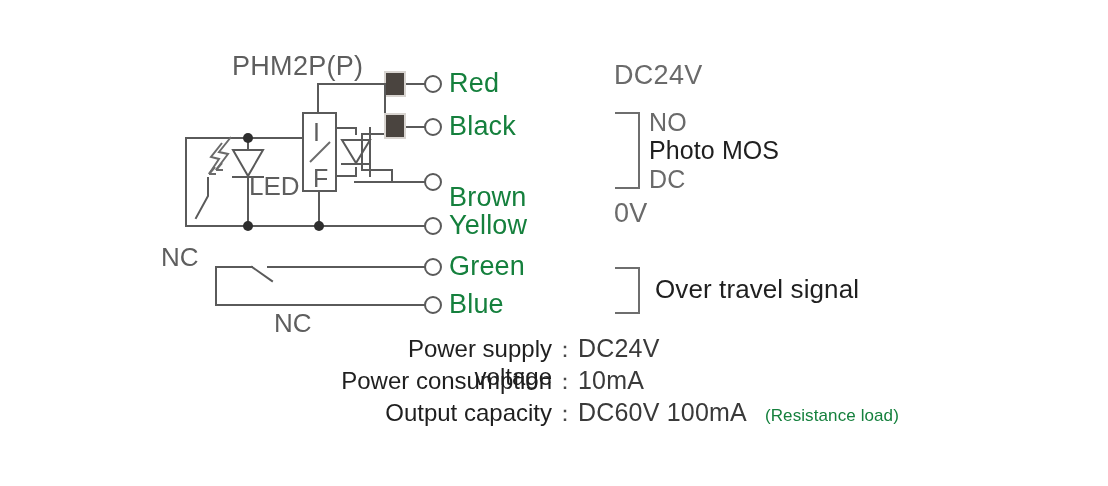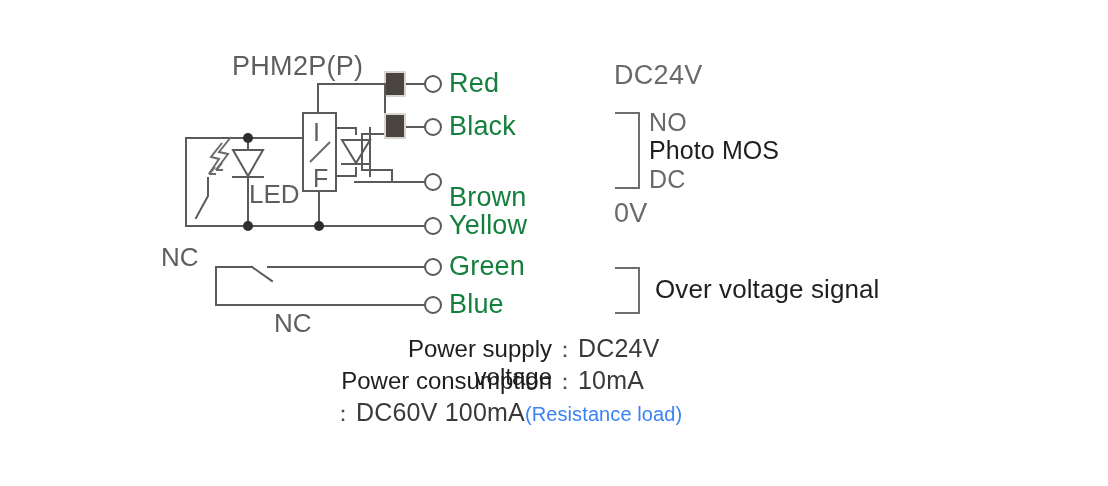--- a/index.html
+++ b/index.html
@@ -143,22 +143,23 @@
     font-size: 22px;
     color: #4a4a4a;
     text-align: center;
   }
   .spec-value {
     font-size: 25px;
     color: #3a3a3a;
     letter-spacing: 0.2px;
   }
   .spec-note {
-    font-size: 20px;
-    color: #3b82f6;
+    font-size: 17px;
+    color: #15803d;
+    margin-left: 18px;
     letter-spacing: 0.1px;
   }
 </style>
 </head>
 <body>
 
 <div id="diagram-root">
 
   <svg class="schematic" viewBox="0 0 1108 486">
 
@@ -278,58 +279,59 @@
 
     <polyline class="bracket" points="615,113 639,113 639,188 615,188"></polyline>
     <polyline class="bracket" points="615,268 639,268 639,313 615,313"></polyline>
   </svg>
 
   <div class="lbl part-title" style="left:232px; top:53px;">PHM2P(P)</div>
 
   <div class="lbl ifbox-glyph" style="left:313px; top:120px;">I</div>
   <div class="lbl ifbox-glyph" style="left:313px; top:166px;">F</div>
 
-  <div class="lbl inline-sym" style="left:249px; top:181px;text-align:center;">LED</div>
+  <div class="lbl inline-sym" style="left:249px; top:173px;text-align:center;">LED</div>
 
   <div class="lbl nc-sym" style="left:161px; top:208px;">NC</div>
 
   <div class="lbl nc-sym" style="left:274px; top:274px;">NC</div>
 
   <div class="lbl wire-label" style="left:449px; top:70px;">Red</div>
   <div class="lbl wire-label" style="left:449px; top:113px;">Black</div>
   <div class="lbl wire-label" style="left:449px; top:168px;margin-top:16px;">Brown</div>
   <div class="lbl wire-label" style="left:449px; top:212px;">Yellow</div>
   <div class="lbl wire-label" style="left:449px; top:253px;">Green</div>
   <div class="lbl wire-label" style="left:449px; top:291px;">Blue</div>
 
   <div class="lbl supply-label" style="left:614px; top:62px;">DC24V</div>
 
   <div class="lbl group-line" style="left:649px; top:110px;">NO</div>
   <div class="lbl group-line-strong" style="left:649px; top:138px;text-align:right;">Photo MOS</div>
   <div class="lbl group-line" style="left:649px; top:167px;">DC</div>
 
   <div class="lbl supply-label" style="left:614px; top:200px;">0V</div>
 
-  <div class="lbl over-travel" style="left:655px; top:276px;">Over voltage signal</div>
+  <div class="lbl over-travel" style="left:655px; top:276px;">Over travel signal</div>
 
   <div id="spec-table">
 
     <div class="spec-row">
       <div class="spec-name">Power supply voltage</div>
       <div class="spec-colon">：</div>
       <div class="spec-value">DC24V</div>
     </div>
 
     <div class="spec-row">
       <div class="spec-name">Power consumption</div>
       <div class="spec-colon">：</div>
       <div class="spec-value">10mA</div>
     </div>
 
     <div class="spec-row">
+      <div class="spec-name">Output capacity</div>
       <div class="spec-colon">：</div>
       <div class="spec-value">DC60V 100mA</div>
       <div class="spec-note">(Resistance load)</div>
     </div>
 
   </div>
 
 </div>
 
 </body></html>

